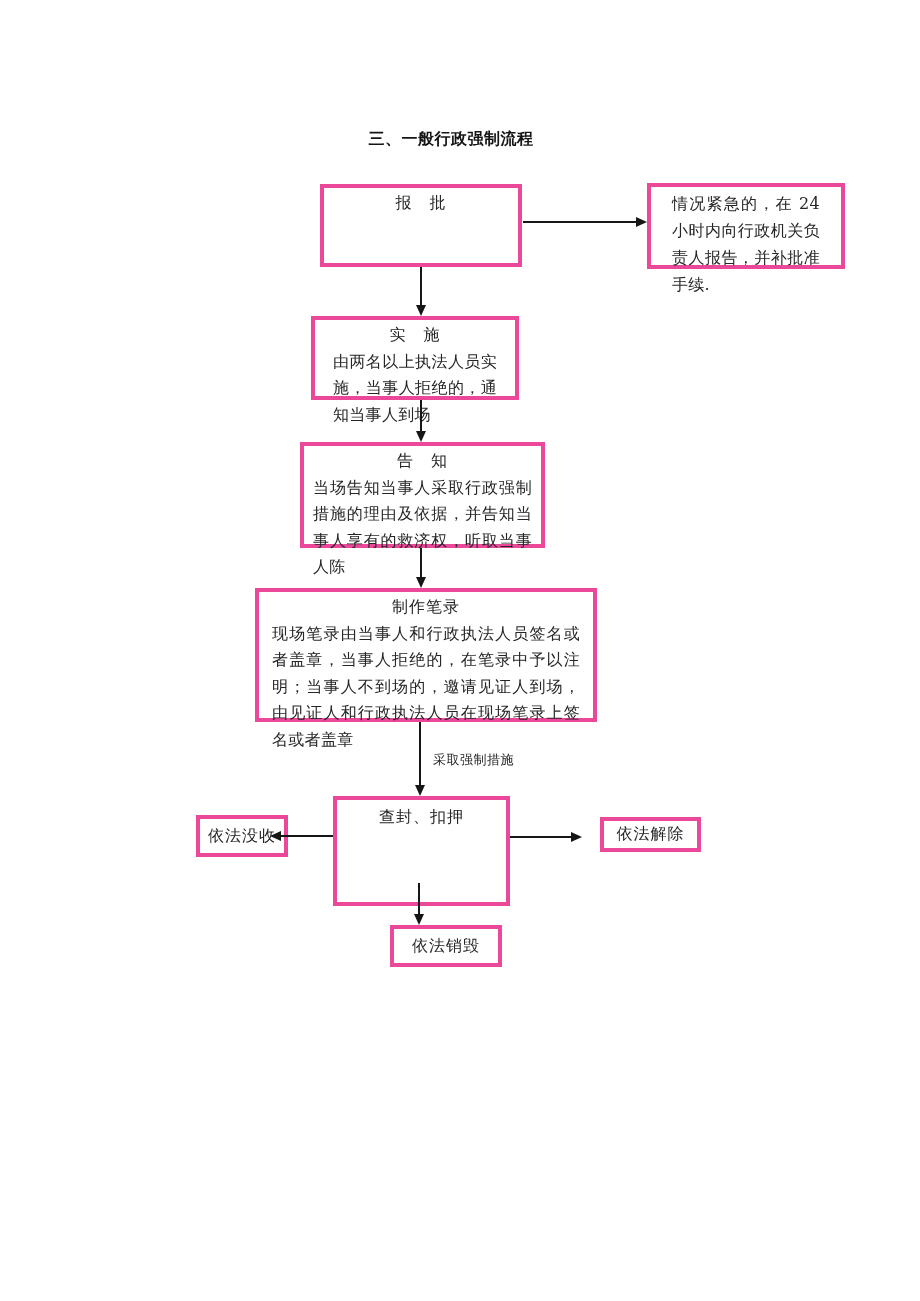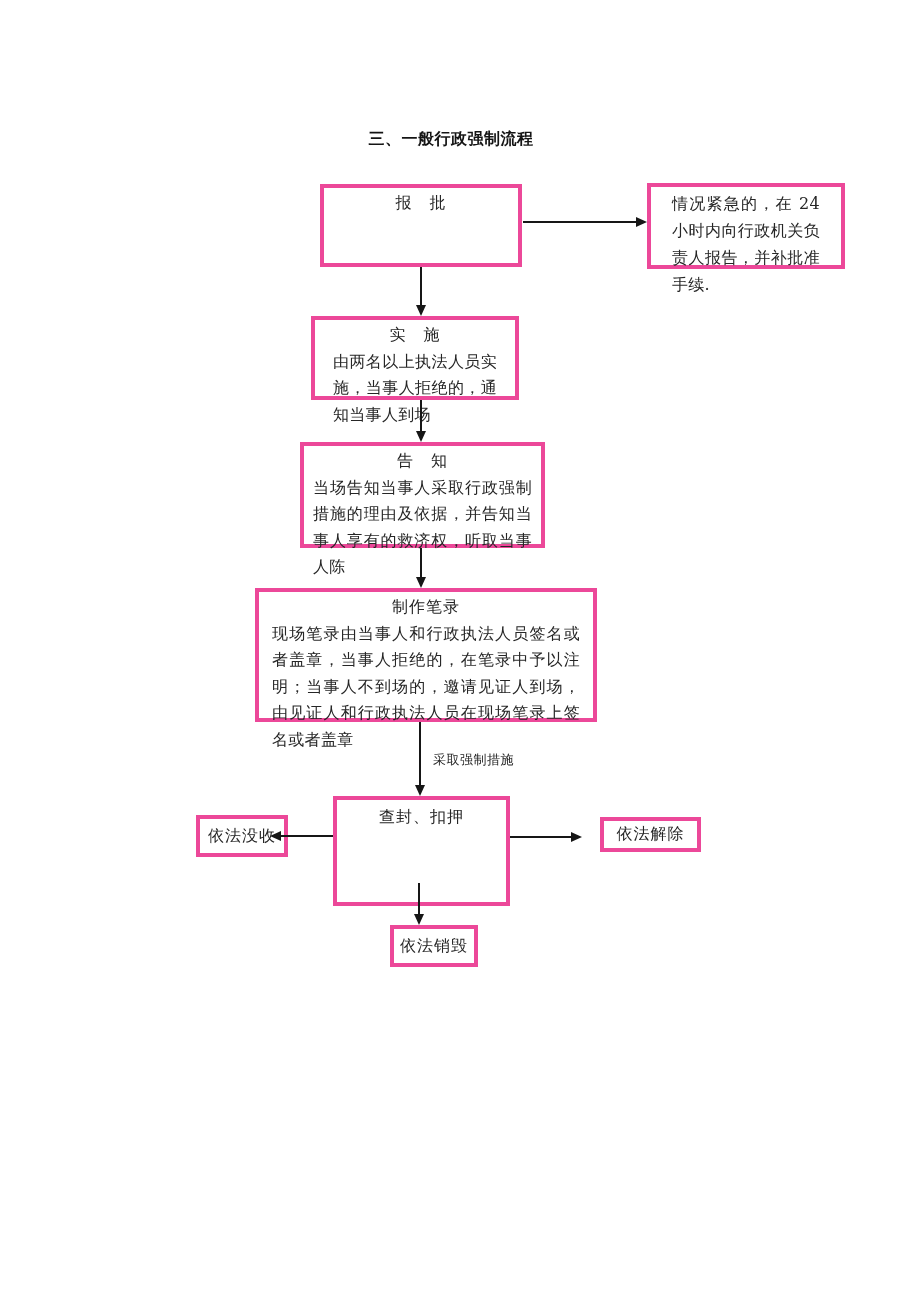--- a/index.html
+++ b/index.html
@@ -99,21 +99,21 @@
   </div>
 
   <div class="node center-label" style="left:178px; top:815px; width:92px; height:42px;">
     <span>依法没收</span>
   </div>
 
   <div class="node center-label" style="left:582px; top:817px; width:101px; height:35px;">
     <span>依法解除</span>
   </div>
 
-  <div class="node center-label" style="left:372px; top:925px; width:88px; height:42px;">
+  <div class="node center-label" style="left:372px; top:925px; width:112px; height:42px;">
     <span>依法销毁</span>
   </div>
 
   <div class="line" style="left:523px; top:221px; width:116px; height:2px;"></div>
   <div class="ah ah-right" style="left:636px; top:216.5px;"></div>
 
   <div class="line" style="left:420px; top:267px; width:2px; height:40px;"></div>
   <div class="ah ah-down" style="left:415.5px; top:305px;"></div>
 
   <div class="line" style="left:420px; top:400px; width:2px; height:32px;"></div>

